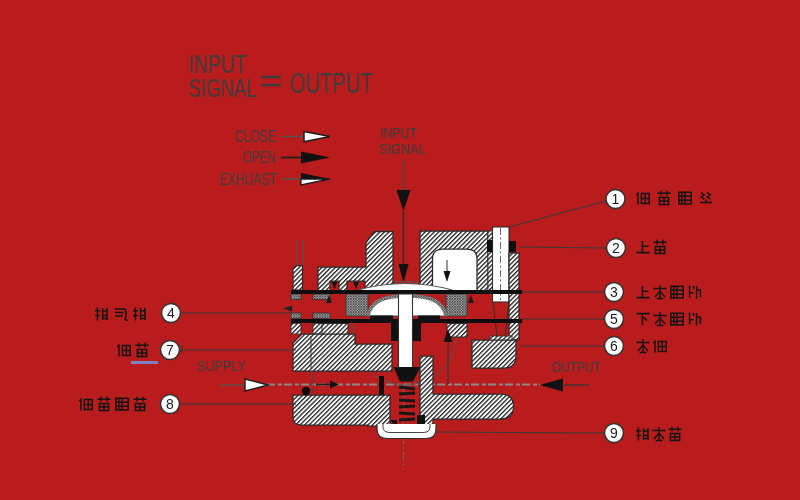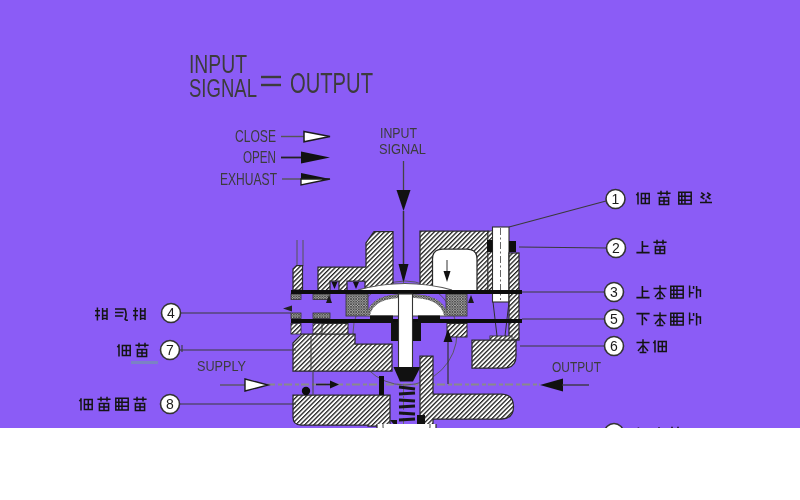--- a/index.html
+++ b/index.html
@@ -1,16 +1,16 @@
 <!DOCTYPE html>
 <html><head>
 <meta charset="utf-8">
 <style>
   html,body{margin:0;padding:0;background:#fff;}
-  #canvas{position:relative;width:800px;height:428px;background:#8b5cf6;overflow:hidden;
+  #canvas{position:relative;width:800px;height:500px;background:#b91c1c;overflow:hidden;
     font-family:"Liberation Sans", sans-serif;}
   svg{position:absolute;left:0;top:0;}
   text{font-family:"Liberation Sans", sans-serif;}
 </style>
 </head>
 <body>
 <div id="canvas">
 <svg width="800" height="500" viewBox="0 0 800 500">
 <defs>
   <pattern id="hatch" patternUnits="userSpaceOnUse" width="3.2" height="3.2" patternTransform="rotate(-45)">

